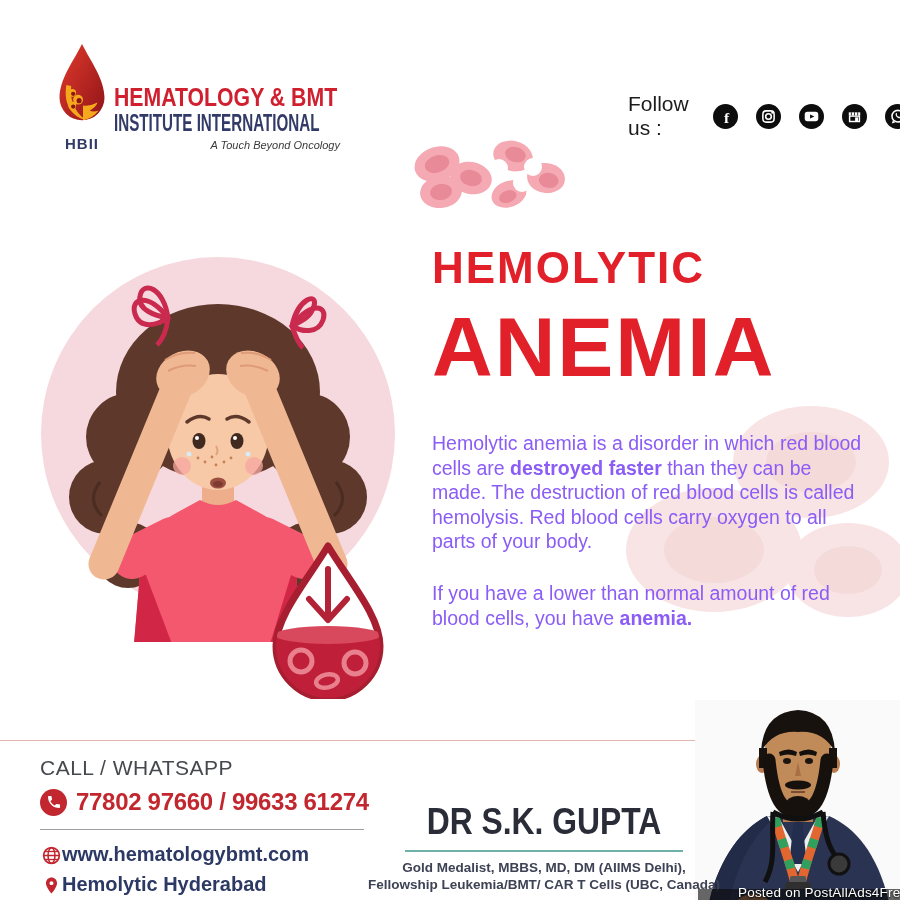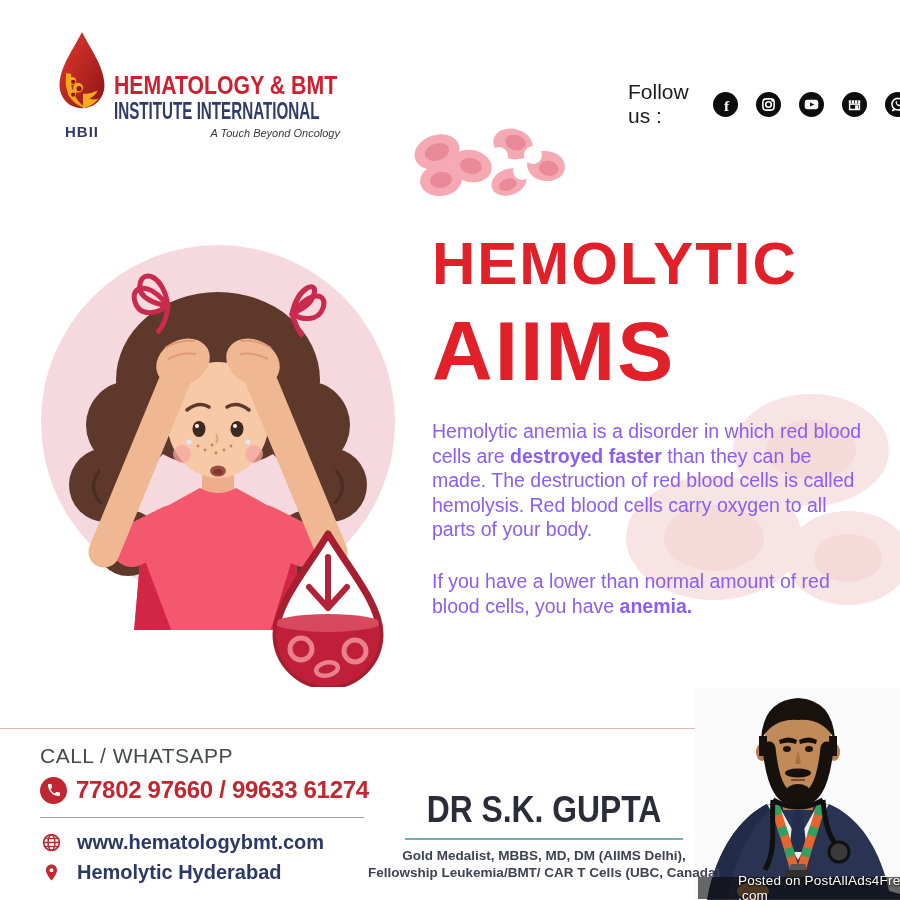--- a/index.html
+++ b/index.html
@@ -1,18 +1,18 @@
 <!DOCTYPE html>
 <html><head>
 <meta charset="utf-8">
 <style>
   html,body{margin:0;padding:0;background:#e9e9e9;}
   .canvas{position:relative;width:900px;height:900px;background:#ffffff;overflow:hidden;
           font-family:"Liberation Sans",sans-serif;margin:0 auto;}
-  .abs{position:absolute;}
+  .abs{position:absolute;margin-top:12px;}
 
   
   .logo-wrap{left:56px;top:30px;width:52px;height:106px;text-align:center;}
   .monogram{font-size:15px;font-weight:bold;color:#323a68;letter-spacing:1px;margin-top:1px;}
   .brand{left:114px;top:72px;width:240px;}
   .brand-l1{font-size:25px;font-weight:bold;color:#d02030;white-space:nowrap;
             transform:scaleX(.85);transform-origin:left;line-height:1.05;}
   .brand-l2{font-size:23px;font-weight:bold;color:#323a68;white-space:nowrap;
             transform:scaleX(.66);transform-origin:left;line-height:1.05;margin-top:1px;}
   .brand-tagline{font-size:11px;font-style:italic;color:#3a3a3a;text-align:right;width:226px;margin-top:4px;}
@@ -24,39 +24,39 @@
                display:flex;align-items:center;justify-content:center;cursor:pointer;}
 
   
   .rbc-cluster{left:405px;top:122px;}
   .bg-cells{left:606px;top:388px;z-index:0;}
   .pink-scene{left:40px;top:240px;z-index:1;}
   .drop-badge{left:263px;top:527px;z-index:3;}
 
   
   .hero-title{left:432px;top:234px;z-index:2;color:#e2202a;font-weight:bold;}
-  .t1{font-size:60px;letter-spacing:2px;line-height:1;}
+  .t1{font-size:44px;letter-spacing:2px;line-height:1;}
   .t2{font-size:84px;letter-spacing:2px;line-height:1;margin-top:15px;}
   .body-text{left:432px;top:419px;width:438px;font-size:19.5px;line-height:24.6px;color:#8b5cf6;z-index:2;}
   .body-text p{margin:0;}
   .body-text p + p{margin-top:27px;}
   .body-text b{font-weight:bold;}
 
   
   .divider{left:0;top:728px;width:900px;height:1px;background:#e3b6b1;}
 
   
   .contact{left:40px;top:744px;z-index:2;}
   .call-label{font-size:21px;color:#45484d;letter-spacing:.5px;}
   .phone-row{margin-top:8px;display:flex;align-items:center;gap:9px;}
   .phone-icon{width:27px;height:27px;border-radius:50%;background:#c2272f;
               display:flex;align-items:center;justify-content:center;}
   .phone-num{font-size:24px;font-weight:bold;color:#c2272f;white-space:nowrap;letter-spacing:-.3px;}
   .contact-hr{width:324px;height:1px;background:#9b9fa4;margin:13px 0 13px 0;}
-  .site-row,.loc-row{display:flex;align-items:center;gap:15px;margin-top:7px;}
+  .site-row,.loc-row{display:flex;align-items:flex-end;gap:0;margin-top:7px;}
   .site-row span,.loc-row span{font-size:20px;font-weight:bold;color:#2c3964;}
   .row-icon{width:22px;display:flex;justify-content:center;}
 
   
   .doctor-block{left:368px;top:789px;width:352px;text-align:center;z-index:2;}
   .doc-name{font-size:37px;font-weight:bold;color:#2a2d38;white-space:nowrap;
             transform:scaleX(.86);transform-origin:center;}
   .doc-underline{width:278px;height:2px;background:#6fb0a8;margin:7px auto 8px auto;}
   .doc-cred{font-size:13.5px;font-weight:bold;color:#3d4254;white-space:nowrap;line-height:1.25;}
   .doctor-photo{left:695px;top:688px;width:205px;height:212px;z-index:1;}
@@ -277,21 +277,21 @@
       </g>
       <g stroke="#b22338" stroke-width="6" fill="none" stroke-linecap="round" stroke-linejoin="round">
         <line x1="65" y1="30" x2="65" y2="74"></line>
         <polyline points="46,60 65,81 84,60"></polyline>
       </g>
     </svg>
   </div>
 
   <div class="abs hero-title">
     <div class="t1">HEMOLYTIC</div>
-    <div class="t2">AIIMS</div>
+    <div class="t2">ANEMIA</div>
   </div>
   <div class="abs body-text">
     <p><span>Hemolytic anemia is a disorder in which red blood cells are </span><b>destroyed faster</b><span> than they can be made. The destruction of red blood cells is called hemolysis. Red blood cells carry oxygen to all parts of your body.</span></p>
     <p><span>If you have a lower than normal amount of red blood cells, you have </span><b>anemia.</b></p>
   </div>
 
   <div class="abs divider"></div>
 
   <div class="abs contact">
     <div class="call-label">CALL / WHATSAPP</div>

